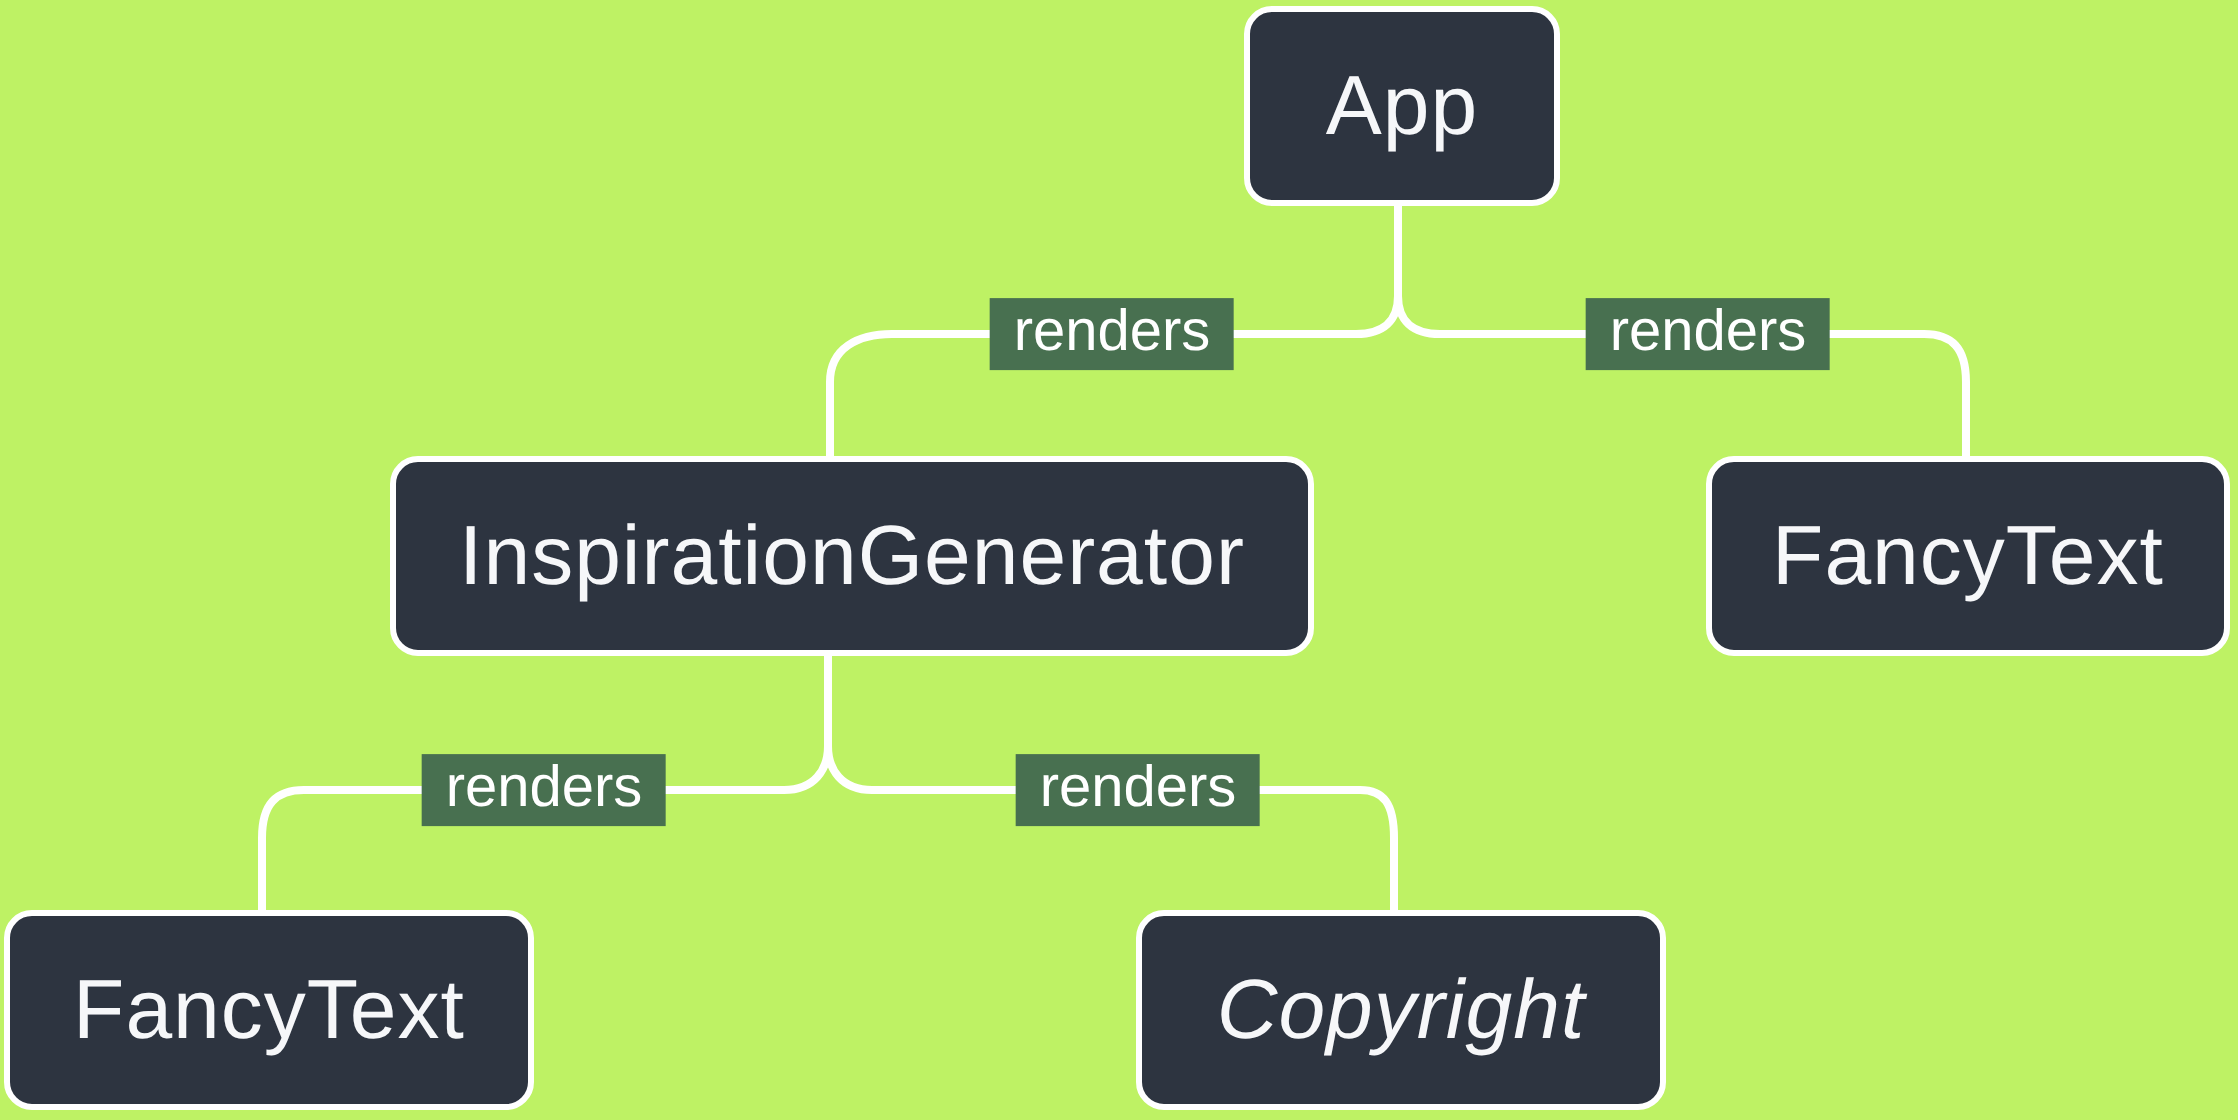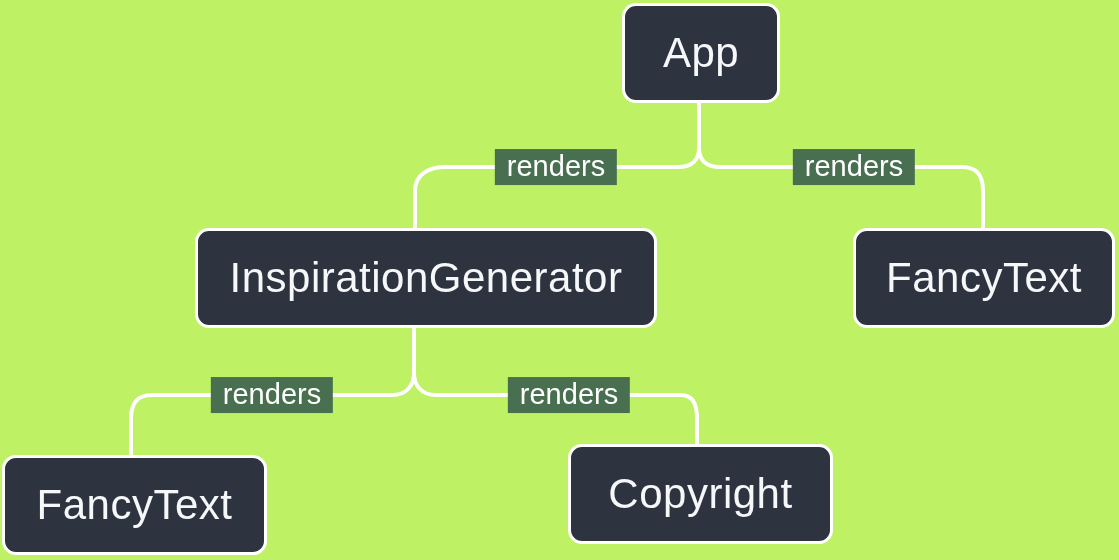--- a/index.html
+++ b/index.html
@@ -53,21 +53,21 @@
     font-weight: 400;
     line-height: 1.1;
     padding: 2px 12px;
     white-space: nowrap;
   }
   
   .node-app            { left: 622px; top: 3px;   width: 158px; height: 100px; }
   .node-inspiration    { left: 195px; top: 228px; width: 462px; height: 100px; justify-content: center; }
   .node-fancy-right    { left: 853px; top: 228px; width: 262px; height: 100px; }
   .node-fancy-left     { left: 2px;   top: 455px; width: 265px; height: 100px; }
-  .node-copyright      { left: 568px; top: 444px; width: 265px; height: 100px; }
+  .node-copyright      { left: 568px; top: 455px; width: 265px; height: 100px; font-style: italic; }
   
   .edge-label-0 { left: 556px; top: 167px; }
   .edge-label-1 { left: 854px; top: 167px; }
   .edge-label-2 { left: 272px; top: 395px; }
   .edge-label-3 { left: 569px; top: 395px; }
 </style>
 </head>
 <body>
 
 <div class="canvas">

